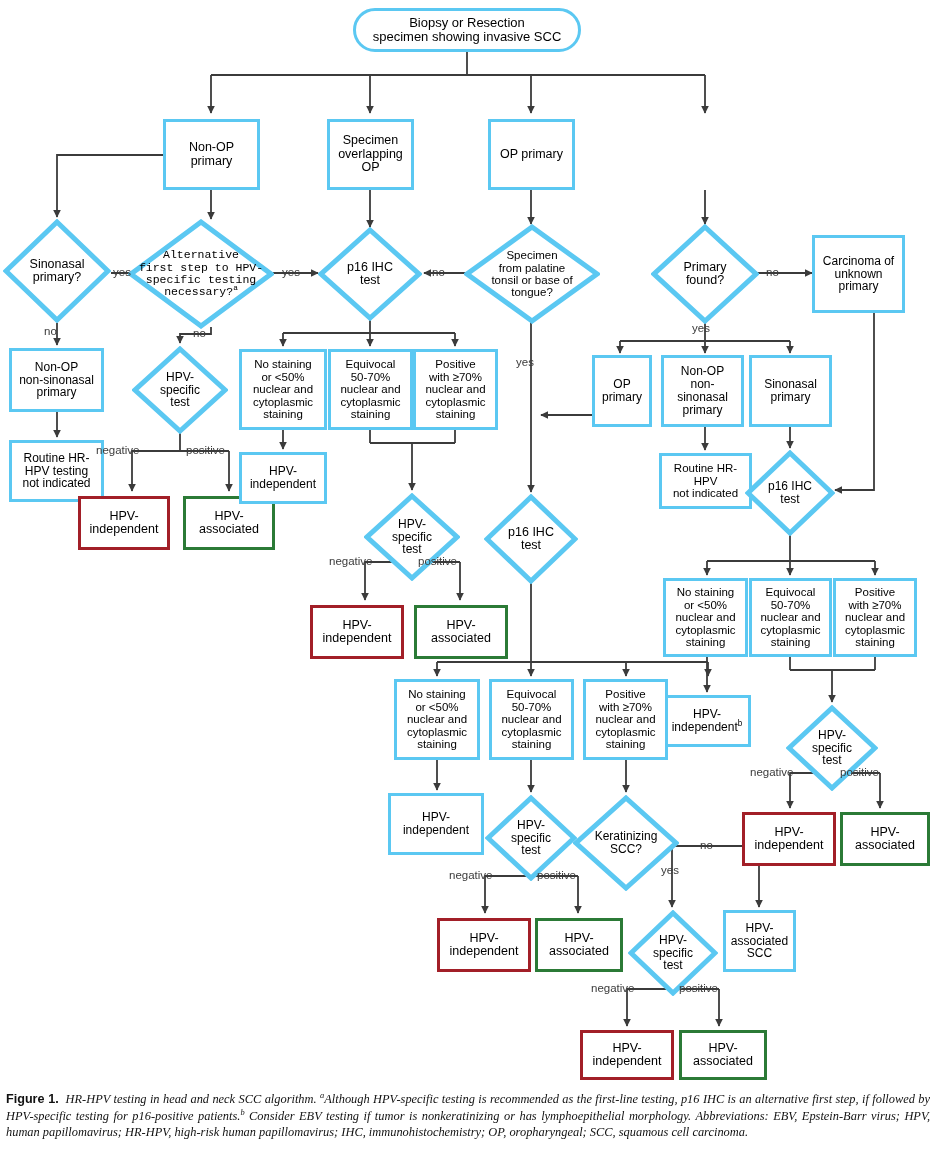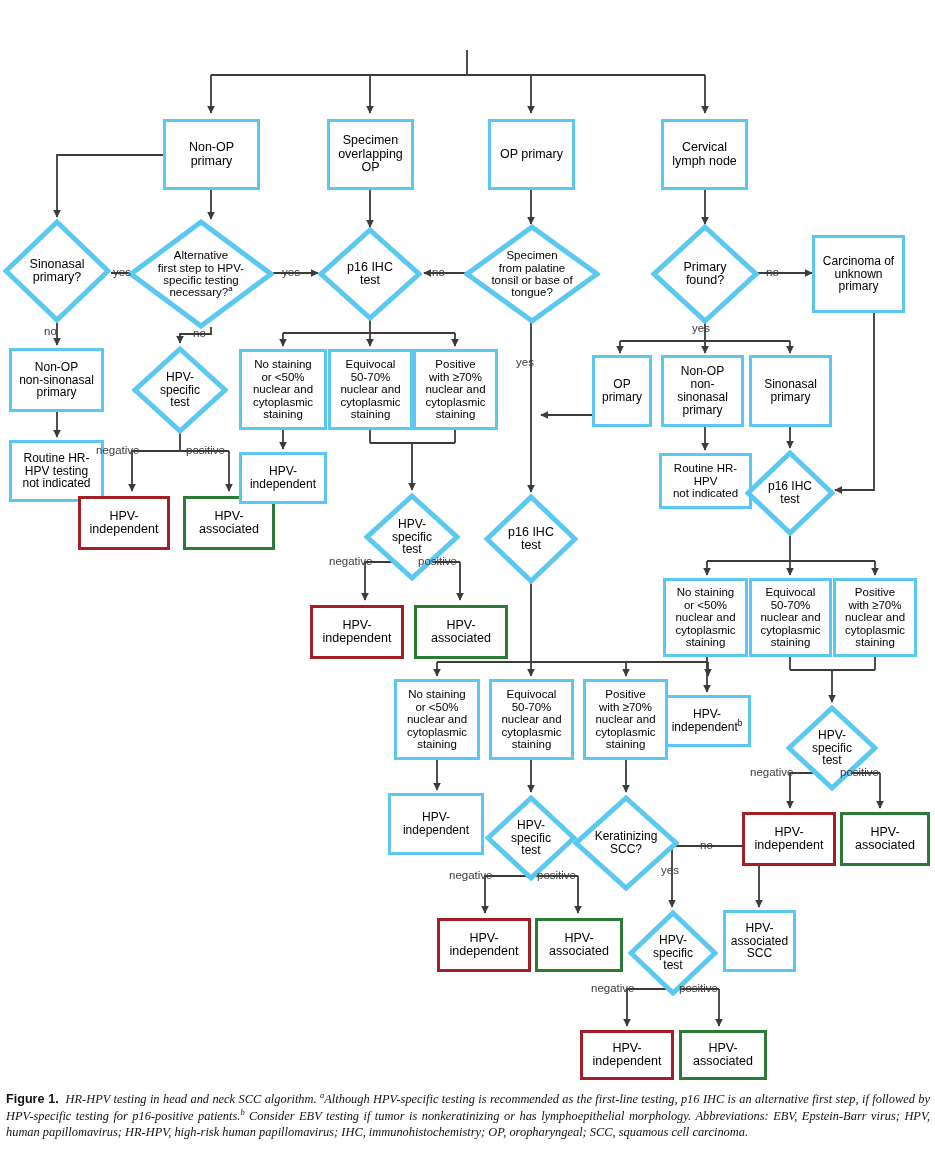--- a/index.html
+++ b/index.html
@@ -148,57 +148,57 @@
 
       <path d="M672,846 L672,907" marker-end="url(#ah)"></path>
 
       <path d="M672,975 L672,989"></path>
       <path d="M627,989 L719,989"></path>
       <path d="M627,989 L627,1026" marker-end="url(#ah)"></path>
       <path d="M719,989 L719,1026" marker-end="url(#ah)"></path>
     </g>
   </svg>
 
+  <div class="node round" style="left:353px;top:8px;width:228px;height:44px;font-size:13px;">
+    <span class="nodetxt" style="white-space:pre-line;">Biopsy or Resection
+specimen showing invasive SCC</span>
+  </div>
 
   <div class="node box" style="left:163px;top:119px;width:97px;height:71px;font-size:12.5px;">
     <span class="nodetxt" style="white-space:pre-line;">Non-OP
 primary</span>
   </div>
 
   <div class="node box" style="left:327px;top:119px;width:87px;height:71px;font-size:12.5px;">
     <span class="nodetxt" style="white-space:pre-line;">Specimen
 overlapping
 OP</span>
   </div>
 
   <div class="node box" style="left:488px;top:119px;width:87px;height:71px;font-size:12.5px;">
     <span class="nodetxt" style="white-space:pre-line;">OP primary</span>
   </div>
 
-  <div class="node box" style="left:661px;top:119px;width:87px;height:71px;font-size:12.5px;">
-    <span class="nodetxt" style="white-space:pre-line;">Cervical
-lymph node</span>
-  </div>
 
   <div class="dia" style="left:3px;top:219px;width:108px;height:104px;">
     <svg class="dshape" viewBox="0 0 108 104">
       <polygon points="54,3 105,52 54,101 3,52" fill="#fff" stroke="#5bc8f2" stroke-width="5"></polygon>
       </svg>
     <div class="dlabel" style="font-size:12.5px;">
         <span class="nodetxt" style="white-space:pre-line;">Sinonasal
 primary?</span>
       </div>
   </div>
 
   <div class="dia" style="left:128px;top:219px;width:146px;height:110px;">
     <svg class="dshape" viewBox="0 0 146 110">
       <polygon points="73,3 143,55 73,107 3,55" fill="#fff" stroke="#5bc8f2" stroke-width="5"></polygon>
       </svg>
     <div class="dlabel" style="font-size:11.5px;">
-        <span class="nodetxt" style="white-space:pre-line;"><span style="white-space:pre-line;">Alternative
+        <span class="nodetxt" style="white-space:pre-line;font-family:Liberation Mono, monospace;"><span style="white-space:pre-line;">Alternative
 first step to HPV-
 specific testing
 necessary?</span><sup>a</sup></span>
       </div>
   </div>
 
   <div class="dia" style="left:318px;top:227px;width:104px;height:94px;">
     <svg class="dshape" viewBox="0 0 104 94">
       <polygon points="52,3 101,47 52,91 3,47" fill="#fff" stroke="#5bc8f2" stroke-width="5"></polygon>
       </svg>

